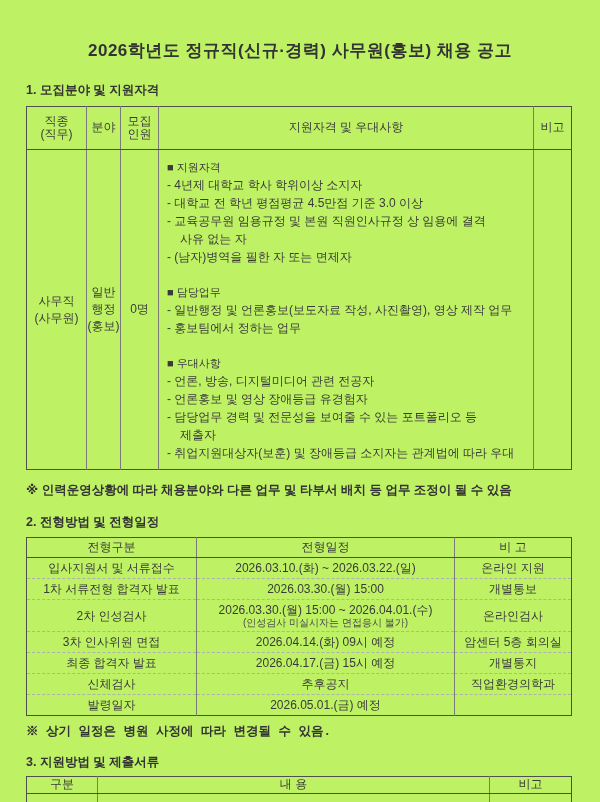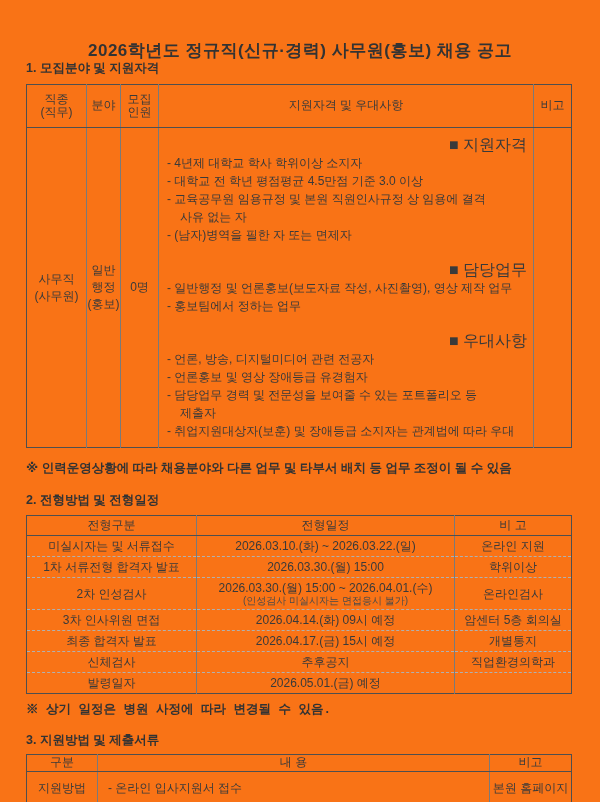--- a/index.html
+++ b/index.html
@@ -1,32 +1,32 @@
 <!DOCTYPE html>
 <html><head>
 <meta charset="utf-8">
 <style>
   * { margin:0; padding:0; box-sizing:border-box; }
   html,body { background:#ffffff; }
   .page {
-    position:relative; width:600px; height:802px; background:#f97316;
+    position:relative; width:600px; height:802px; background:#bef264;
     font-family:"Liberation Sans","DejaVu Sans",sans-serif;
     color:#3a3a3a; overflow:hidden;
   }
   .content { padding:0 27px 0 26px; }
 
   .doc-title {
     padding-top:40px; text-align:center;
     font-size:17px; font-weight:bold; color:#333333;
     letter-spacing:0.5px; line-height:21px;
   }
   .sec-heading {
     font-size:12.5px; font-weight:bold; color:#333333; line-height:15px;
   }
-  .h1 { }
+  .h1 { margin-top:22px; }
   .h2 { margin-top:17px; }
   .h3 { margin-top:15px; }
 
   table {
     border-collapse:collapse; table-layout:fixed; width:545px;
     border:1.5px solid #4f4f4f;
   }
   .t1 { margin-top:8px; }
   .t2 { margin-top:7px; }
   .t3 { margin-top:6px; border-bottom:none; }
@@ -39,21 +39,21 @@
   th { border-bottom:1px solid #4f4f4f; line-height:13.5px; }
   tr.rule td { border-top:1px dashed #b0b0b0;margin-left:40px; }
   .pre { white-space:pre-line; }
 
   
   .t1 th { height:43px; }
   .t1 td { height:320px; }
   .detail-cell { text-align:left; vertical-align:top; padding:8px 6px 6px 8px; }
   .grp { margin-bottom:17px; }
   .grp:last-child { margin-bottom:0; }
-  .grp-title { font-size:16px; line-height:18px;text-align:right; }
+  .grp-title { font-size:11px; line-height:18px; }
   .grp-item {
     font-size:12px; line-height:18px;
     padding-left:13px; text-indent:-13px; white-space:pre-line;
   }
 
   
   .t2 th { height:20px; }
   .t2 td { height:21px; line-height:14px; }
   .t2 tr.dbl td { height:32px; }
   .date-sub { font-size:10px; line-height:12px; color:#4a4a4a; }
@@ -143,28 +143,28 @@
           <col style="width:258px">
           <col style="width:117px">
       </colgroup>
       <tbody>
           <tr>
         <th>전형구분</th>
         <th>전형일정</th>
         <th>비 고</th>
       </tr>
       <tr>
-        <td>미실시자는 및 서류접수</td>
+        <td>입사지원서 및 서류접수</td>
         <td>2026.03.10.(화) ~ 2026.03.22.(일)</td>
         <td>온라인 지원</td>
       </tr>
       <tr class="rule">
         <td>1차 서류전형 합격자 발표</td>
         <td>2026.03.30.(월) 15:00</td>
-        <td>학위이상</td>
+        <td>개별통보</td>
       </tr>
       <tr class="rule dbl">
         <td>2차 인성검사</td>
         <td>
           <div>2026.03.30.(월) 15:00 ~ 2026.04.01.(수)</div>
           <div class="date-sub">(인성검사 미실시자는 면접응시 불가)</div>
         </td>
         <td>온라인검사</td>
       </tr>
       <tr class="rule">

